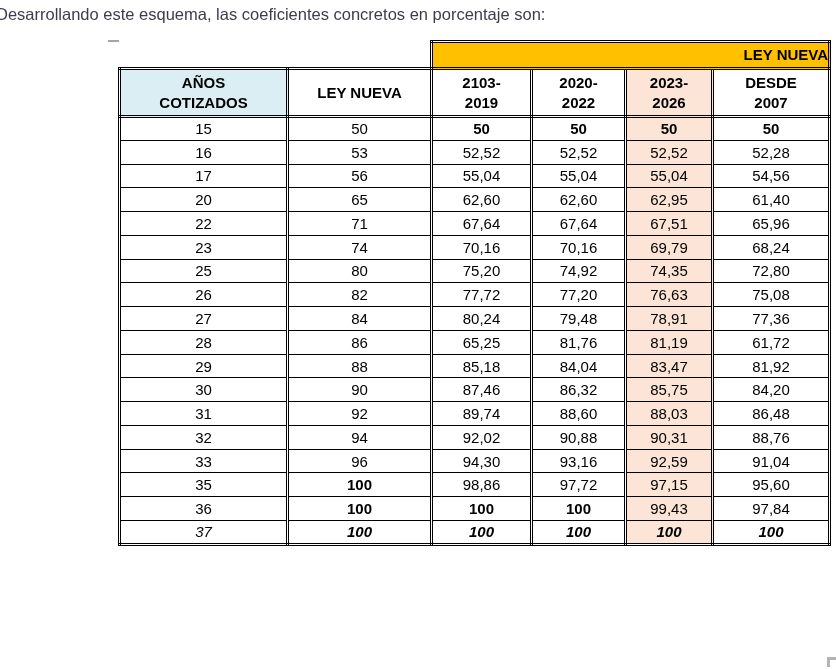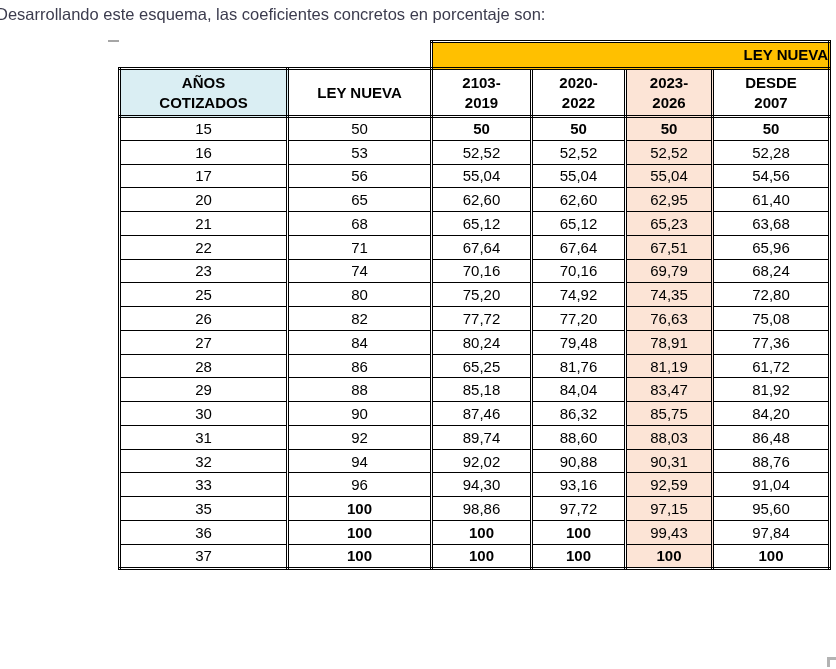--- a/index.html
+++ b/index.html
@@ -75,21 +75,21 @@
   th.peach, td.peach { background: var(--peach); }
 
   tbody tr { height: 23.78px; }
   tbody td {
     border-left: 3px double var(--border);
     border-right: 3px double var(--border);
     border-top: 1px solid var(--border);
     border-bottom: 1px solid var(--border);
     font-size: 15px;
   }
-  tbody tr:last-child td { border-bottom: 3px double var(--border); }
+  tbody tr:last-child td { border-bottom: 3px double var(--border); font-style: italic; }
   td.bold { font-weight: bold; }
 </style>
 </head>
 <body>
 
 <div class="stage">
 
   <div class="page-title">Desarrollando este esquema, las coeficientes concretos en porcentaje son:</div>
 
   <div class="dash-artifact"></div>
@@ -149,28 +149,20 @@
         </tr>
         <tr>
           <td>20</td>
           <td>65</td>
           <td>62,60</td>
           <td>62,60</td>
           <td class="peach">62,95</td>
           <td>61,40</td>
         </tr>
         <tr>
-          <td>21</td>
-          <td>68</td>
-          <td>65,12</td>
-          <td>65,12</td>
-          <td class="peach">65,23</td>
-          <td>63,68</td>
-        </tr>
-        <tr>
           <td>22</td>
           <td>71</td>
           <td>67,64</td>
           <td>67,64</td>
           <td class="peach">67,51</td>
           <td>65,96</td>
         </tr>
         <tr>
           <td>23</td>
           <td>74</td>

